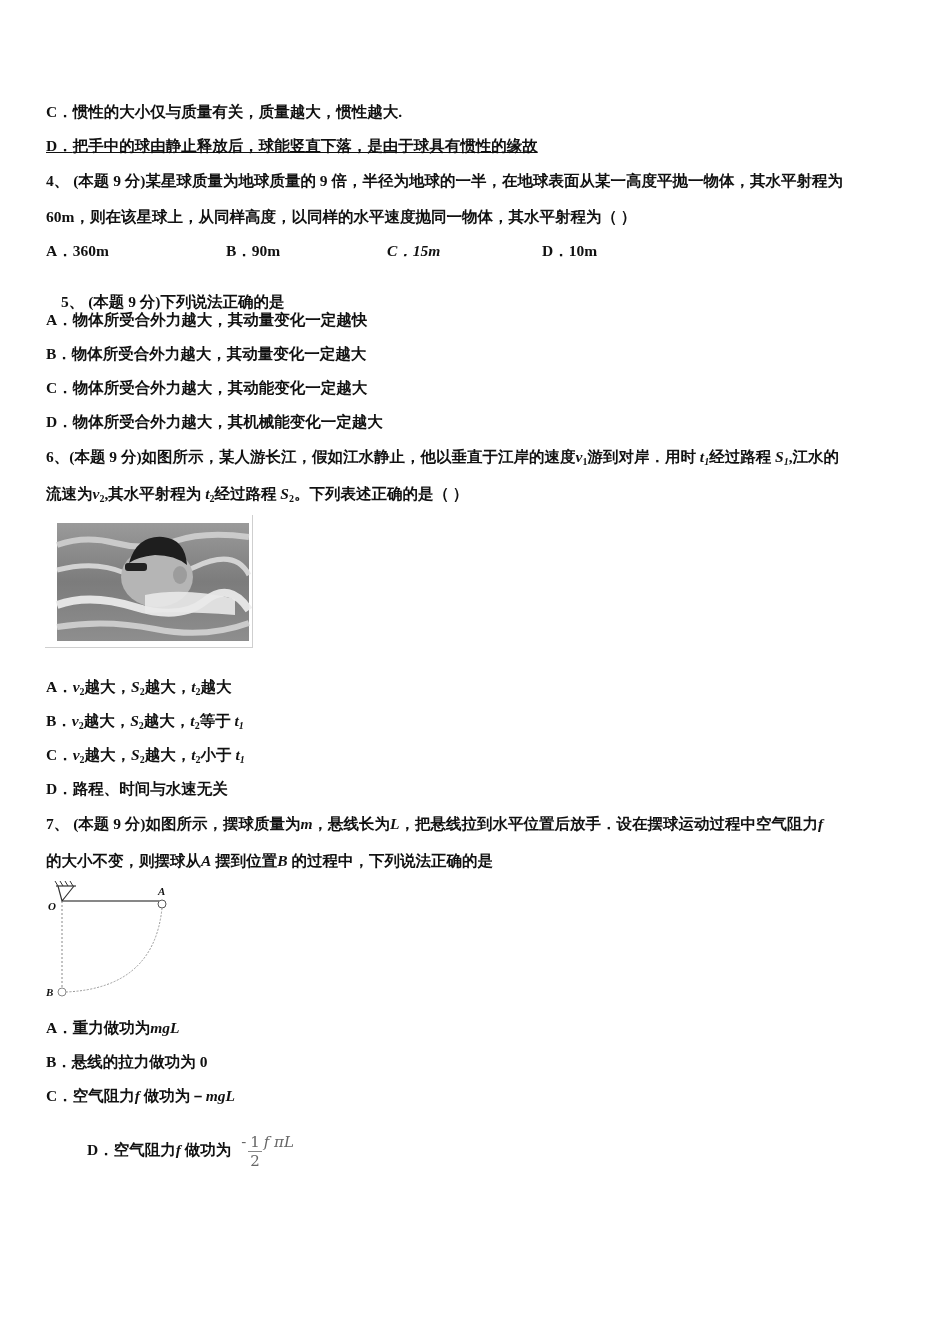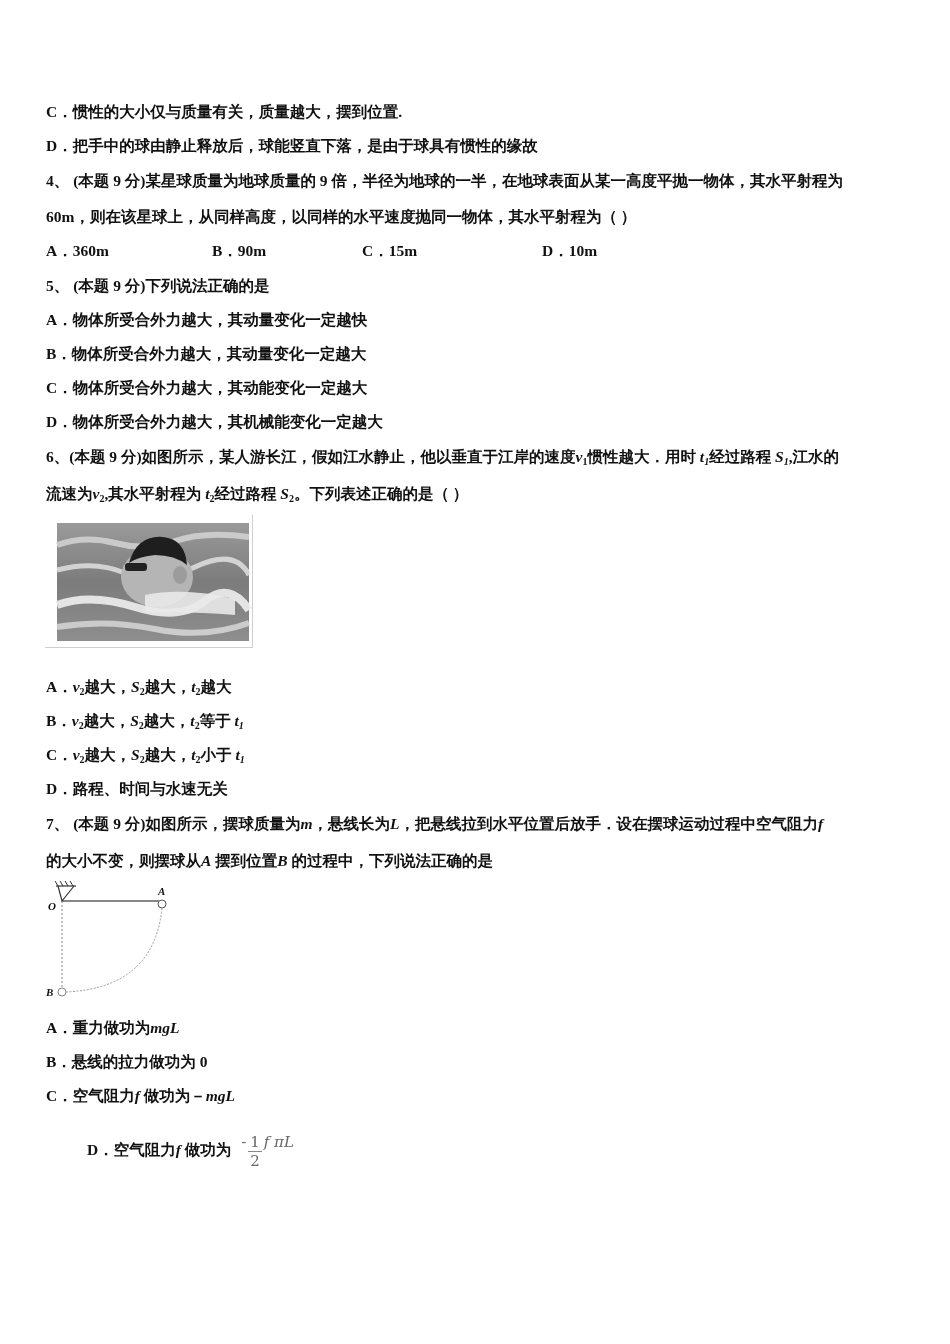--- a/index.html
+++ b/index.html
@@ -26,51 +26,51 @@
     font-size: 15px; line-height: 18px; margin: 0 2px;
   }
   .frac .num { display: block; border-bottom: 1px solid #888; padding: 0 2px; }
   .frac .den { display: block; padding: 0 2px; }
   .mathgrey { font-family: "DejaVu Serif", serif; font-weight: normal; color: #666; font-style: italic; font-size: 15px; }
 </style>
 </head>
 <body>
 
 <div class="line" style="top:102px;">
-  <span>C．</span><span>惯性的大小仅与质量有关，质量越大，摆到位置.</span>
+  <span>C．</span><span>惯性的大小仅与质量有关，质量越大，惯性越大.</span>
 </div>
-<div class="line" style="top:136px;">
+<div class="line" style="top:136px;text-decoration:underline;">
   <span>D．</span><span>把手中的球由静止释放后，球能竖直下落，是由于球具有惯性的缘故</span>
 </div>
 
 <div class="line" style="top:171px;">
   <span>4、</span>
   <span>(本题 9 分)</span><span>某星球质量为地球质量的 9 倍，半径为地球的一半，在地球表面从某一高度平抛一物体，其水平射程为</span>
 </div>
 <div class="line" style="top:207px;">
   <span>60m，则在该星球上，从同样高度，以同样的水平速度抛同一物体，其水平射程为（        ）</span>
 </div>
 <div class="line" style="top:241px;">
   <span style="position:absolute;left:0;"><span>A．</span><span>360m</span></span>
-  <span style="position:absolute;left:166px;text-align:right;"><span>B．</span><span>90m</span></span>
-  <span style="position:absolute;left:316px;"><span>C．</span><span>15m</span></span>
+  <span style="position:absolute;left:180px;text-align:right;"><span>B．</span><span>90m</span></span>
+  <span style="position:absolute;left:341px;font-style:italic;"><span>C．</span><span>15m</span></span>
   <span style="position:absolute;left:496px;"><span>D．</span><span>10m</span></span>
 </div>
 
-<div class="line" style="top:276px;">
+<div class="line" style="top:292px;margin-left:15px;">
   <span>5、</span>
   <span>(本题 9 分)</span><span>下列说法正确的是</span>
 </div>
 <div class="line" style="top:310px;text-align:right;"><span>A．</span><span>物体所受合外力越大，其动量变化一定越快</span></div>
 <div class="line" style="top:344px;"><span>B．</span><span>物体所受合外力越大，其动量变化一定越大</span></div>
 <div class="line" style="top:378px;"><span>C．</span><span>物体所受合外力越大，其动能变化一定越大</span></div>
 <div class="line" style="top:412px;"><span>D．</span><span>物体所受合外力越大，其机械能变化一定越大</span></div>
 
 <div class="line" style="top:447px;">
-  <span>6、</span><span>(本题 9 分)</span><span>如图所示，某人游长江，假如江水静止，他以垂直于江岸的速度</span><span class="it">v</span><sub>1</sub><span>惯性越大．用时</span>
+  <span>6、</span><span>(本题 9 分)</span><span>如图所示，某人游长江，假如江水静止，他以垂直于江岸的速度</span><span class="it">v</span><sub>1</sub><span>游到对岸．用时</span>
   <span class="it">t</span><sub class="it">1</sub><span>经过路程</span>
   <span class="it">S</span><sub class="it">1</sub><span>,江水的</span>
 </div>
 <div class="line" style="top:484px;">
   <span>流速为</span><span class="it">v</span><sub>2</sub><span>,其水平射程为</span>
   <span class="it">t</span><sub>2</sub><span>经过路程</span>
   <span class="it">S</span><sub>2</sub><span>。下列表述正确的是（    ）</span>
 </div>
 
 <div class="swim-img">

